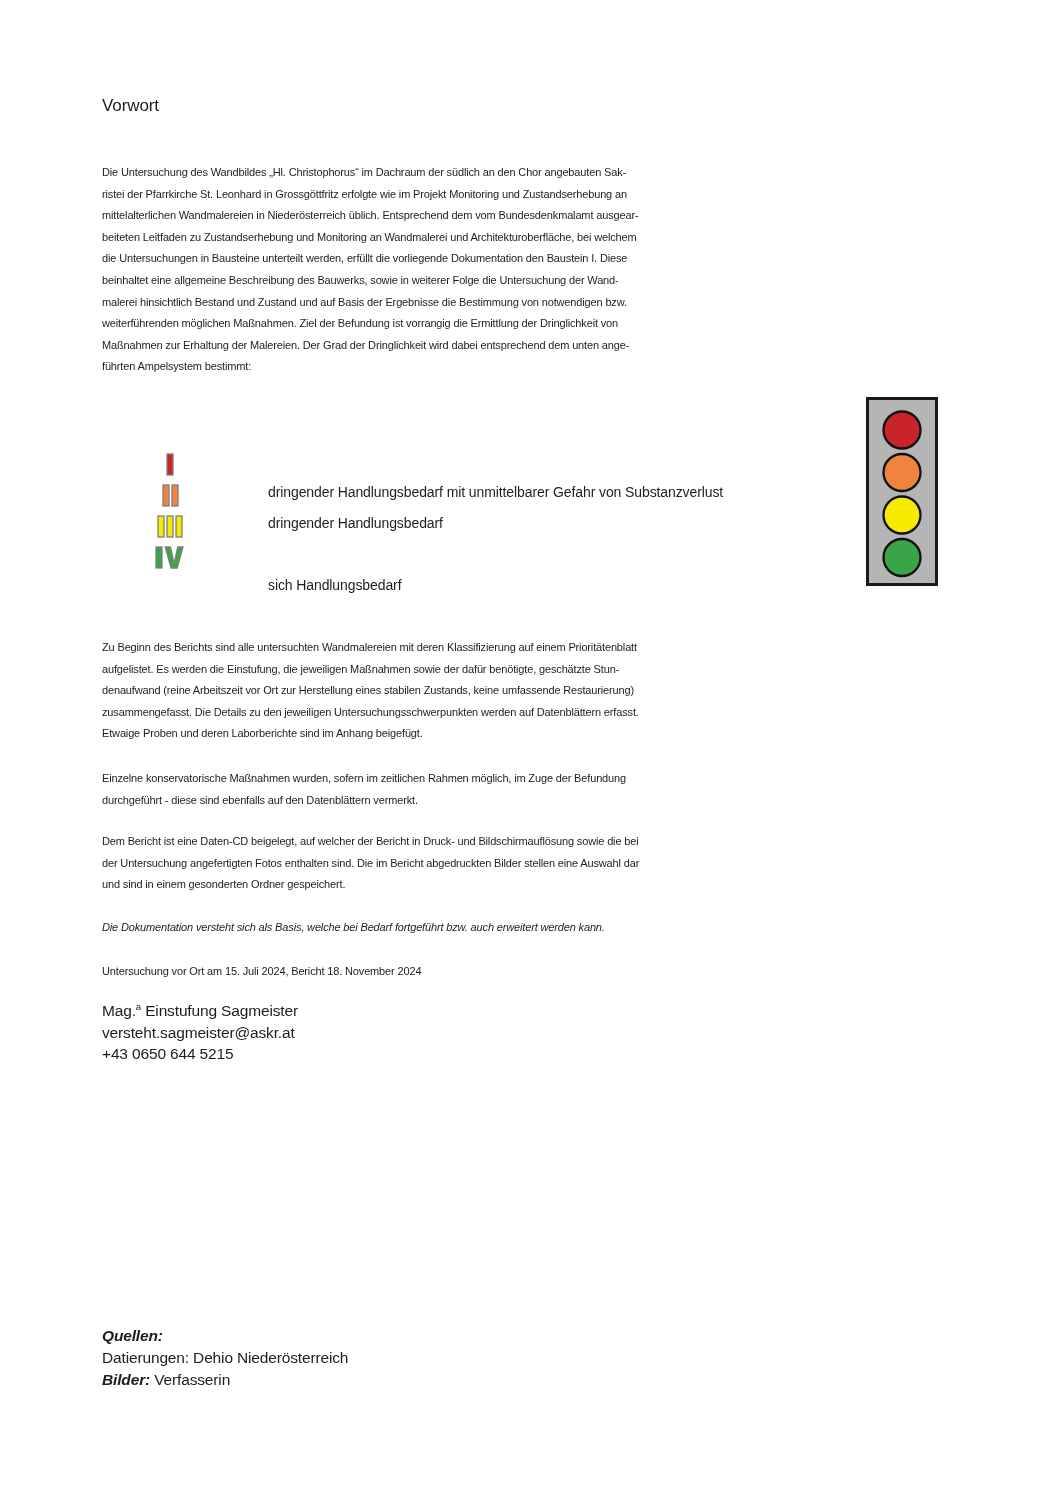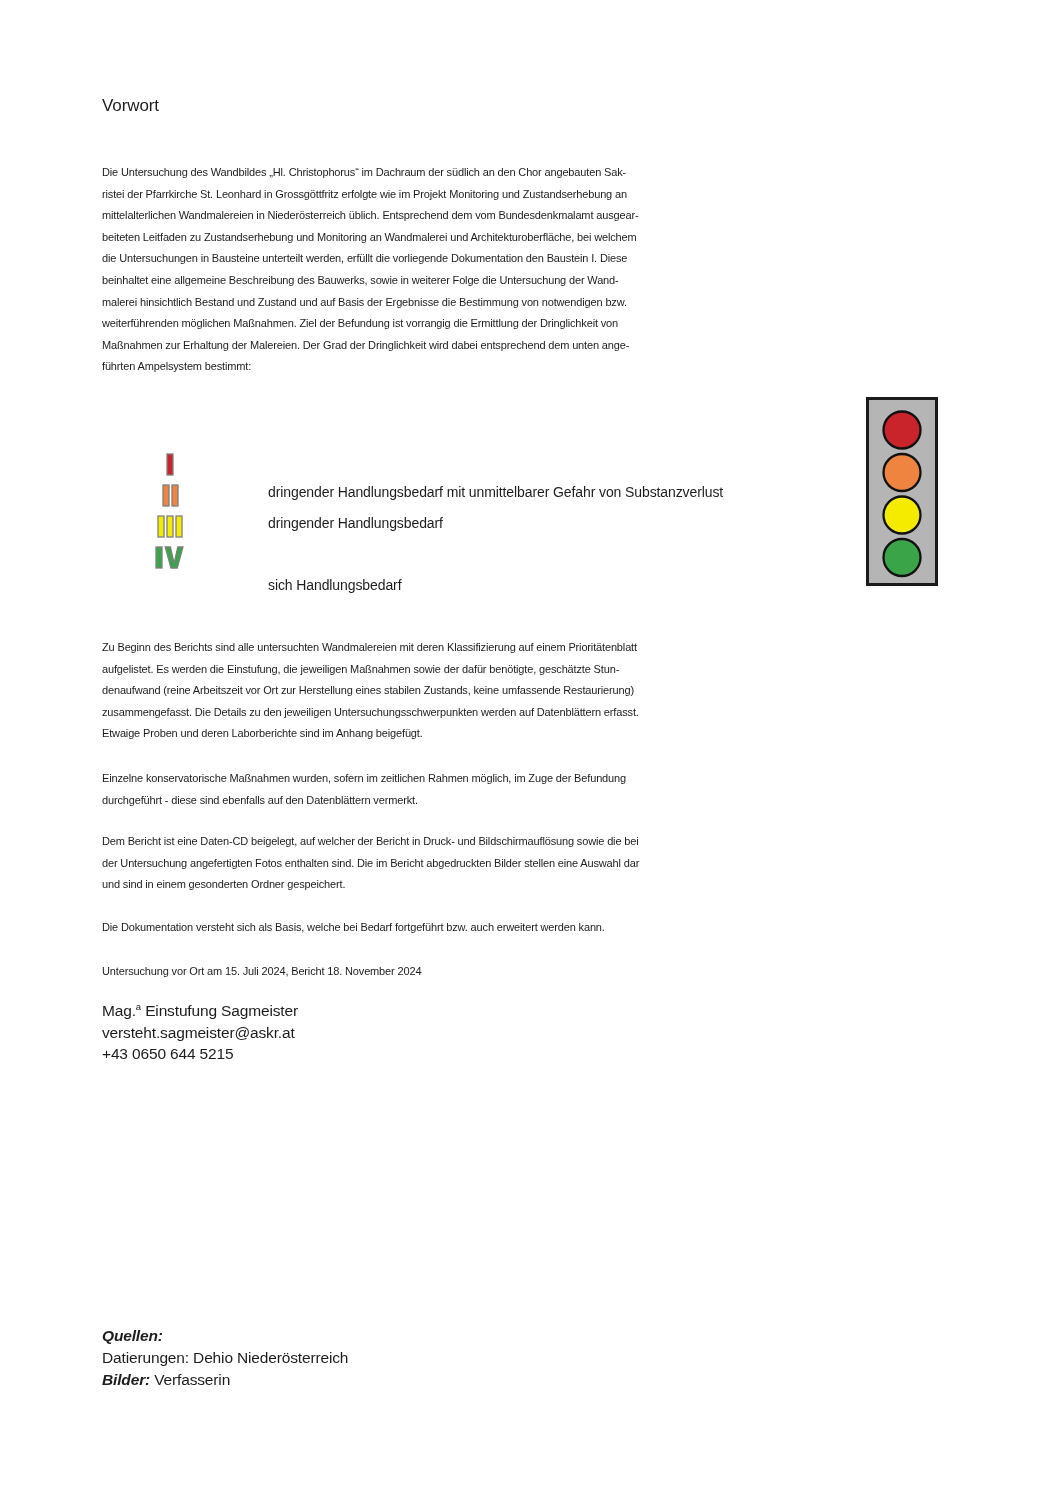--- a/index.html
+++ b/index.html
@@ -14,21 +14,21 @@
   }
   .para{
     position:absolute;left:102px;width:905px;margin:0;
     font-size:11px;line-height:21.6px;letter-spacing:-0.15px;
     white-space:pre-line;
   }
   .p1{top:162px;}
   .p2{top:637px;}
   .p3{top:768px;}
   .p4{top:831px;}
-  .p5{top:917px;}
+  .p5{top:917px;font-style:italic;}
   .p6{top:961px;}
   .contact{position:absolute;left:102px;top:1000px;font-size:15.5px;line-height:21.6px;letter-spacing:-0.15px;}
   .contact sup{font-size:9.5px;vertical-align:super;line-height:0;}
   .sources{position:absolute;left:102px;top:1325px;font-size:15.5px;line-height:21.8px;letter-spacing:-0.15px;}
   .bold{font-weight:bold;font-style:italic;}
   
   .legend-row{position:absolute;left:0;width:900px;height:24px;}
   .numeral{position:absolute;left:140px;top:0;width:60px;height:24px;
     display:flex;justify-content:center;align-items:center;}
   .legend-label{

